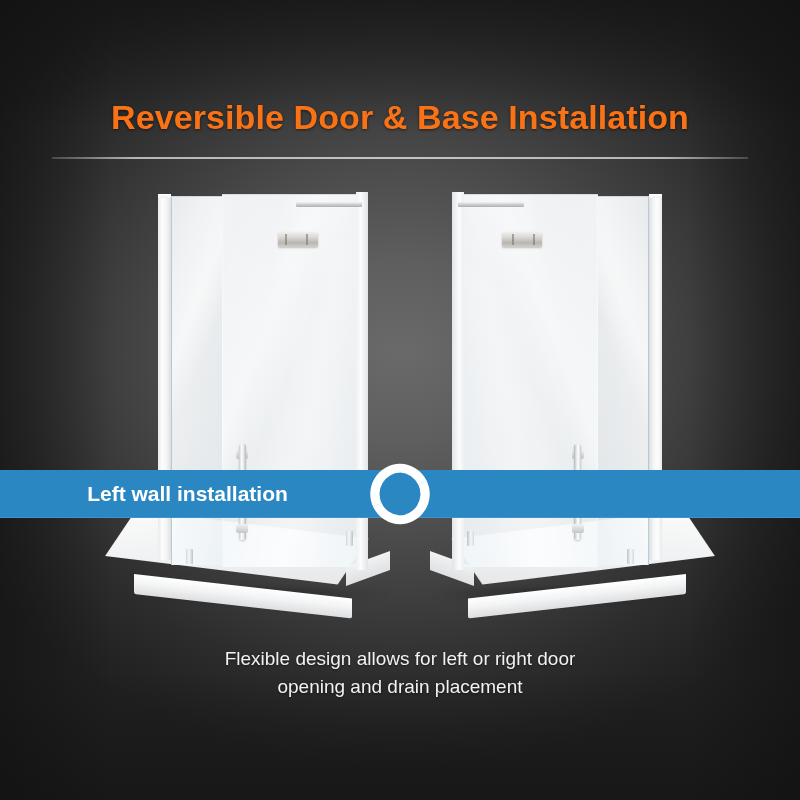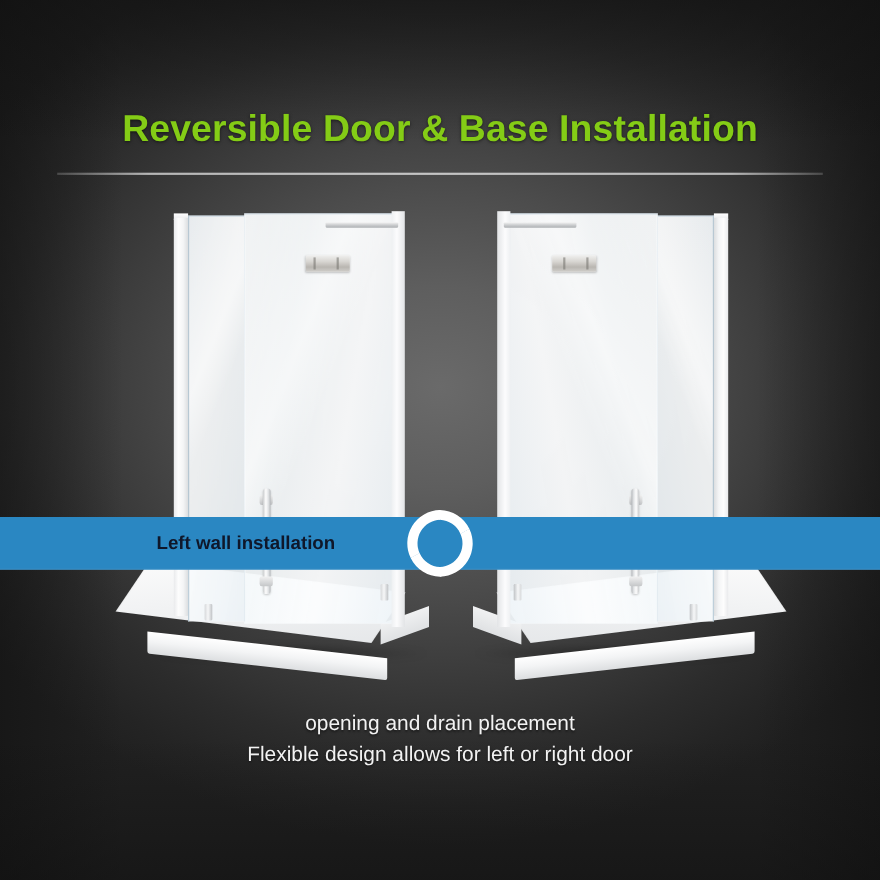--- a/index.html
+++ b/index.html
@@ -39,21 +39,21 @@
       linear-gradient(90deg, rgba(15,15,15,.5) 0%, rgba(0,0,0,0) 14%,
                       rgba(0,0,0,0) 86%, rgba(15,15,15,.5) 100%);
   }
 
   
   #title {
     position: absolute;
     left: 0; right: 0;
     top: 98px;
     text-align: center;
-    color: #84cc16;
+    color: #f97316;
     font-size: 34px;
     font-weight: 700;
     letter-spacing: .1px;
     text-shadow: 0 1px 3px rgba(0,0,0,.55);
     white-space: nowrap;
   }
   #divider {
     position: absolute;
     left: 52px;
     width: 696px;
@@ -232,25 +232,24 @@
     top: 470px;
     height: 48px;
     background: #2a87c2;
     box-shadow: 0 -1px 0 rgba(255,255,255,.10) inset;
   }
   .banner-label {
     position: absolute;
     top: 0;
     height: 48px;
     line-height: 48px;
-    color: #0f172a;
-    font-size: 17px;
+    color: #ffffff;
+    font-size: 21px;
     font-weight: 700;
     white-space: nowrap;
-    padding-left: 36px;
   }
   #banner-left  { left: 0;  width: 375px; text-align: center; }
   #banner-right { right: 0; width: 375px; text-align: center; }
 
   
   #swap-icon {
     position: absolute;
     left: 50%;
     top: 494px;
     width: 74px; height: 74px;
@@ -368,17 +367,17 @@
       <path d="M86 32
                A41 41 0 0 0 50 9
                L50 21
                A29 29 0 0 1 75 38
                Z" fill="#ffffff"></path>
       <path d="M86 32 L75 38 L70 20 Z" fill="#ffffff"></path>
     </svg>
   </div>
 
   <div id="caption">
+    <span class="line">Flexible design allows for left or right door</span>
     <span class="line">opening and drain placement</span>
-    <span class="line">Flexible design allows for left or right door</span>
   </div>
 
 </div>
 
 </body></html>

